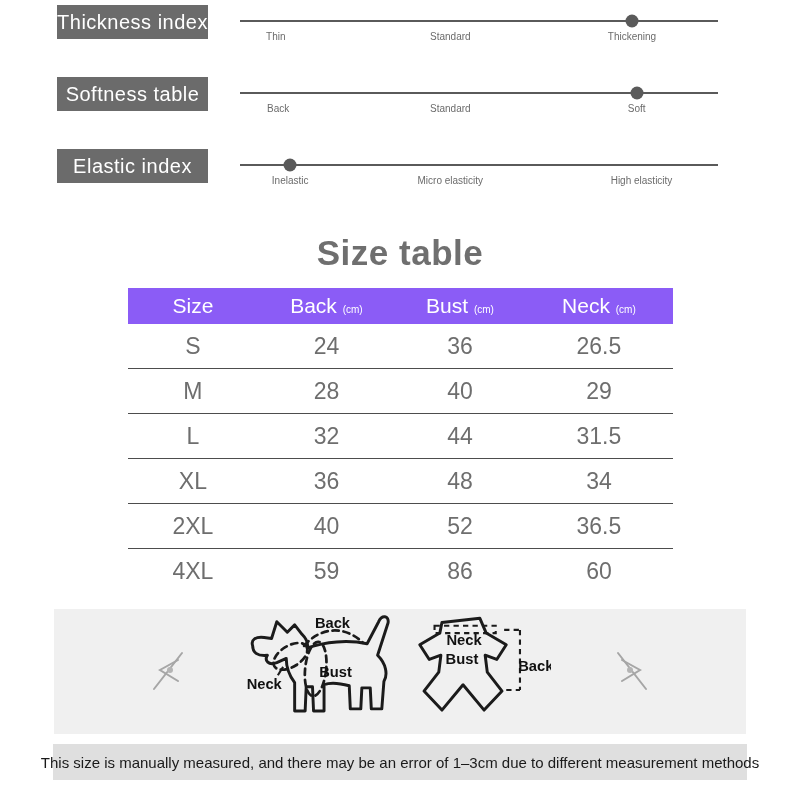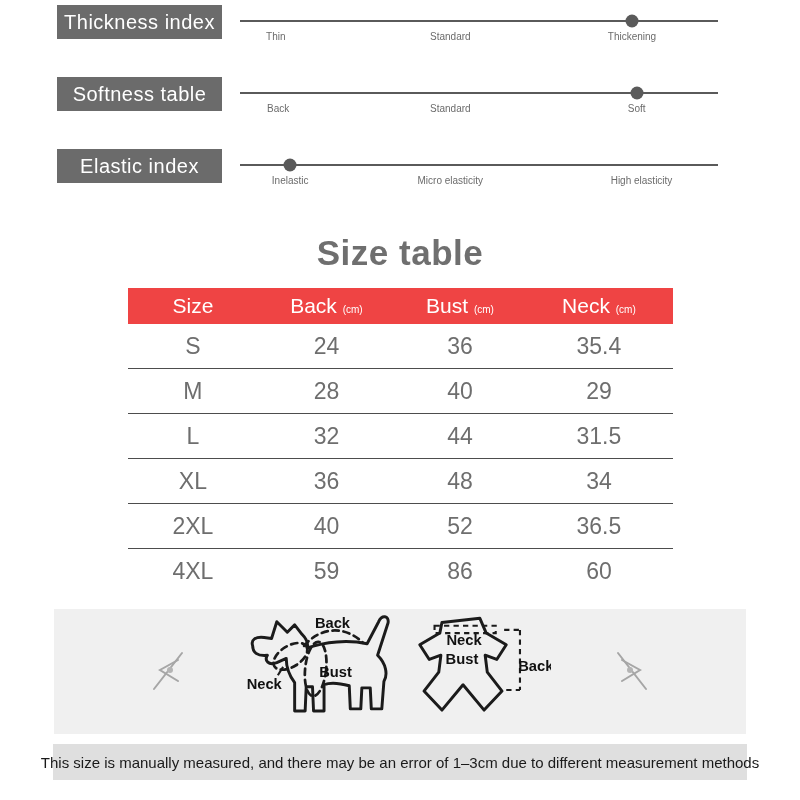--- a/index.html
+++ b/index.html
@@ -5,21 +5,21 @@
   html,body{margin:0;padding:0;}
   body{
     width:800px;height:800px;overflow:hidden;background:#ffffff;
     font-family:"Liberation Sans", sans-serif;
     -webkit-font-smoothing:antialiased;
   }
   
   .index-section{padding-top:5px;}
   .index-row{position:relative;height:72px;}
   .index-label{
-    position:absolute;left:57px;top:0;width:165px;height:34px;
+    position:absolute;left:57px;top:0;width:151px;height:34px;
     background:#6b6b6b;color:#ffffff;font-size:20px;letter-spacing:.5px;
     display:flex;align-items:center;justify-content:center;white-space:nowrap;
   }
   .index-scale{position:absolute;left:240px;width:478px;top:0;height:62px;}
   .scale-line{position:absolute;left:0;right:0;top:15px;height:2px;background:#5a5a5a;}
   .scale-dot{
     position:absolute;top:16px;width:13px;height:13px;border-radius:50%;
     background:#5a5a5a;transform:translate(-50%,-50%);
   }
   .scale-opt{
@@ -32,21 +32,21 @@
     margin:12px 0 15px 0;letter-spacing:.5px;
   }
   table.size-table{
     width:545px;margin:0 auto;border-collapse:collapse;table-layout:fixed;
   }
   table.size-table col.c1{width:24%}
   table.size-table col.c2{width:25%}
   table.size-table col.c3{width:24%}
   table.size-table col.c4{width:27%}
   table.size-table thead th{
-    background:#ef4444;color:#ffffff;height:34px;font-weight:normal;
+    background:#8b5cf6;color:#ffffff;height:34px;font-weight:normal;
     font-size:21px;text-align:center;white-space:nowrap;
   }
   table.size-table thead th .unit{font-size:10px;}
   table.size-table tbody td{
     height:42px;text-align:center;font-size:23px;color:#6e6e6e;
   }
   table.size-table tbody tr + tr td{border-top:1.5px solid #4d4d4d;}
   
   .measure-panel{
     width:692px;height:125px;margin:16px auto 0 auto;background:#f0f0f0;
@@ -125,21 +125,21 @@
       <th><span>Back</span> <span class="unit">(cm)</span></th>
       <th><span>Bust</span> <span class="unit">(cm)</span></th>
       <th><span>Neck</span> <span class="unit">(cm)</span></th>
     </tr>
   </thead>
   <tbody>
       <tr>
         <td>S</td>
         <td>24</td>
         <td>36</td>
-        <td>35.4</td>
+        <td>26.5</td>
       </tr>
       <tr>
         <td>M</td>
         <td>28</td>
         <td>40</td>
         <td>29</td>
       </tr>
       <tr>
         <td>L</td>
         <td>32</td>

